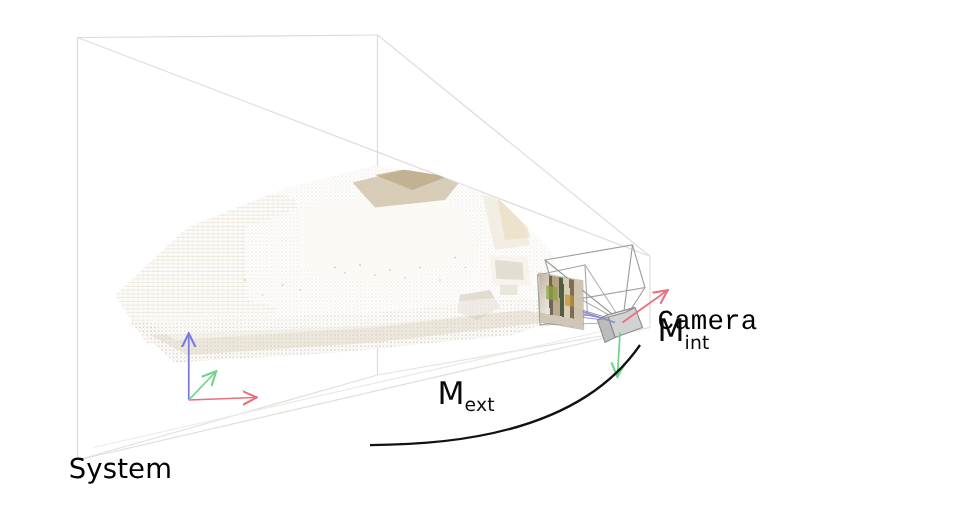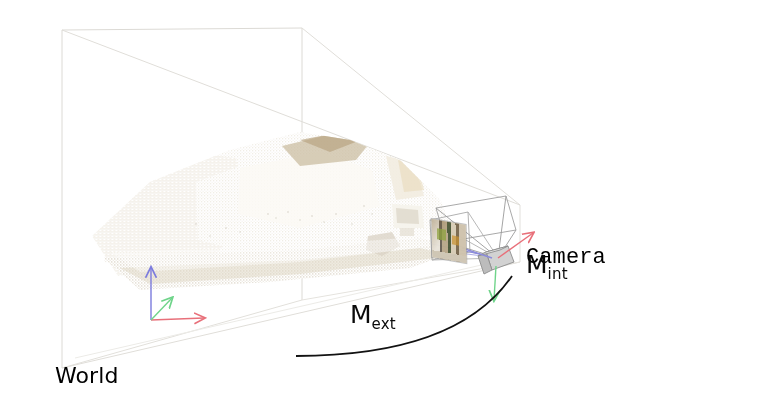--- a/index.html
+++ b/index.html
@@ -179,21 +179,21 @@
     </g>
 
     <path d="M296,356 C380,356 468,340 512,276" fill="none" stroke="#121212" stroke-width="1.8"></path>
   </svg>
 
   <div id="img-plane"></div>
   <div id="img-plane-2"></div>
   <div id="img-plane-3"></div>
 
   <div class="lbl lbl-block" id="label-world">
-    <span class="lbl-line">World</span>
+    <span class="lbl-line">System</span>
     
   </div>
 
   <div class="lbl lbl-block" id="label-camera">
     <span class="lbl-line">Camera</span>
   </div>
 
   <div class="mat" id="label-mext"><span>M</span><span class="sub">ext</span></div>
 
   <div class="mat" id="label-mint"><span>M</span><span class="sub">int</span></div>

